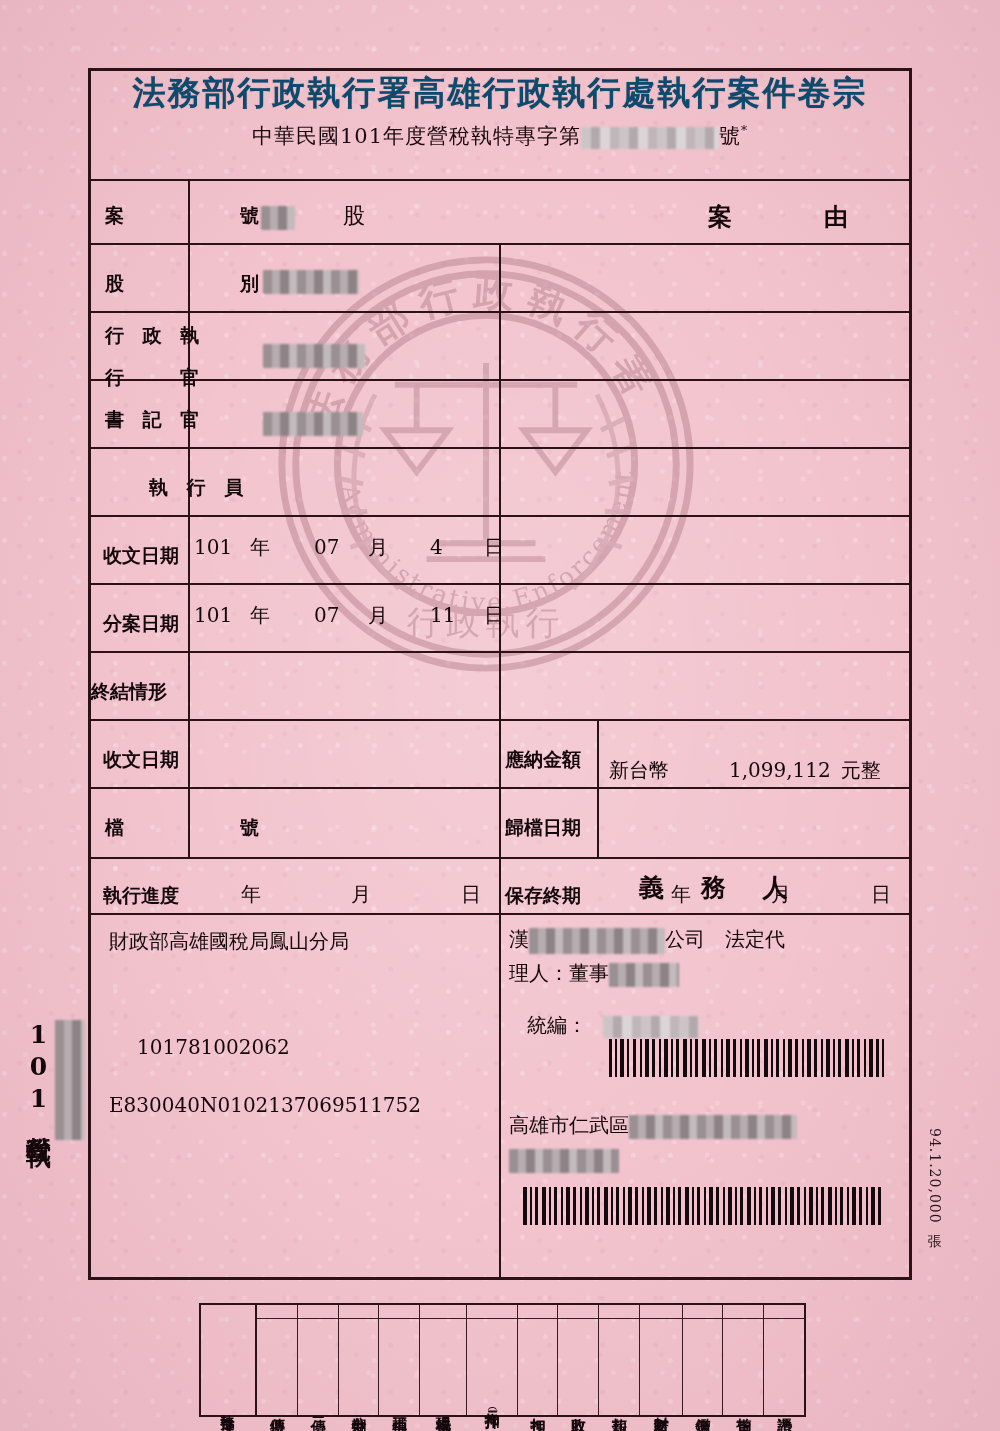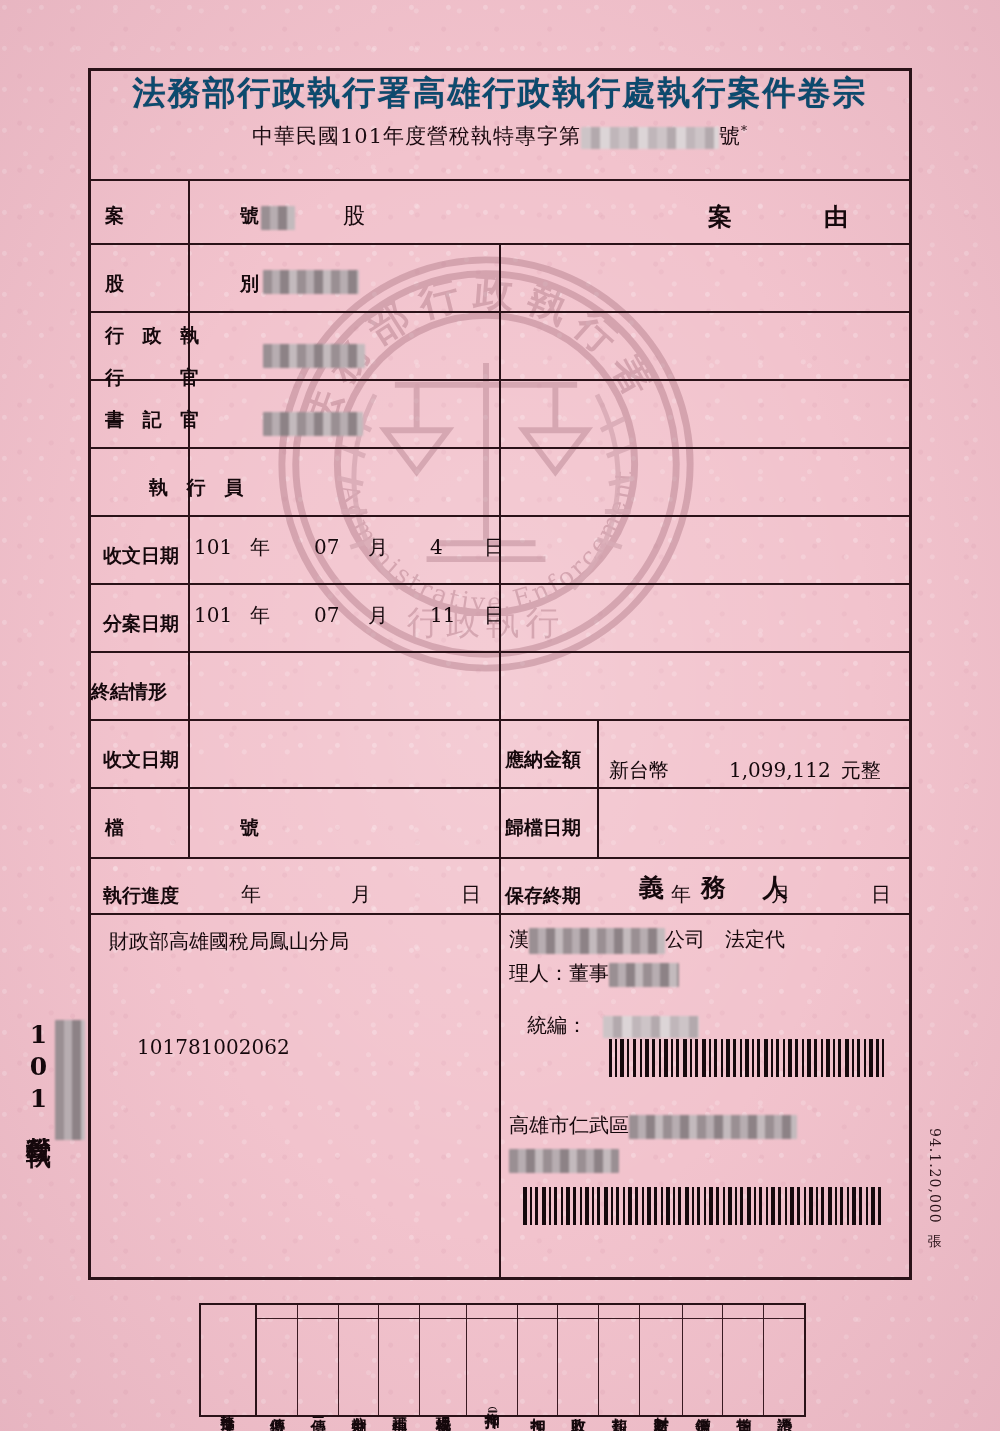--- a/index.html
+++ b/index.html
@@ -259,20 +259,21 @@
 
   <div class="bottom">
     <div class="hline" style="top:0;"></div>
     <div class="hline" style="top:56px;"></div>
     <div class="vline" style="left:408px;top:0;height:423px;"></div>
 
     <div class="sec-h" style="left:548px;top:14px;">義 務 人</div>
 
     <div class="btext" style="left:18px;top:68px;">財政部高雄國稅局鳳山分局</div>
     <div class="btext" style="left:18px;top:174px;font-family:'DejaVu Serif',serif;margin-left:28px;">101781002062</div>
+    <div class="btext" style="left:18px;top:232px;font-family:'DejaVu Serif',serif;">E830040N0102137069511752</div>
 
     <div class="btext" style="left:418px;top:66px;">
       <span>漢</span><span class="redact" style="width:136px;height:26px;"></span><span>公司　法定代</span>
     </div>
     <div class="btext" style="left:418px;top:100px;">
       <span>理人：董事</span><span class="redact" style="width:70px;height:24px;"></span>
     </div>
     <div class="btext" style="left:436px;top:152px;">
       <span>統編：</span><span style="display:inline-block;width:16px;"></span><span class="redact light" style="width:96px;height:22px;"></span>
     </div>

